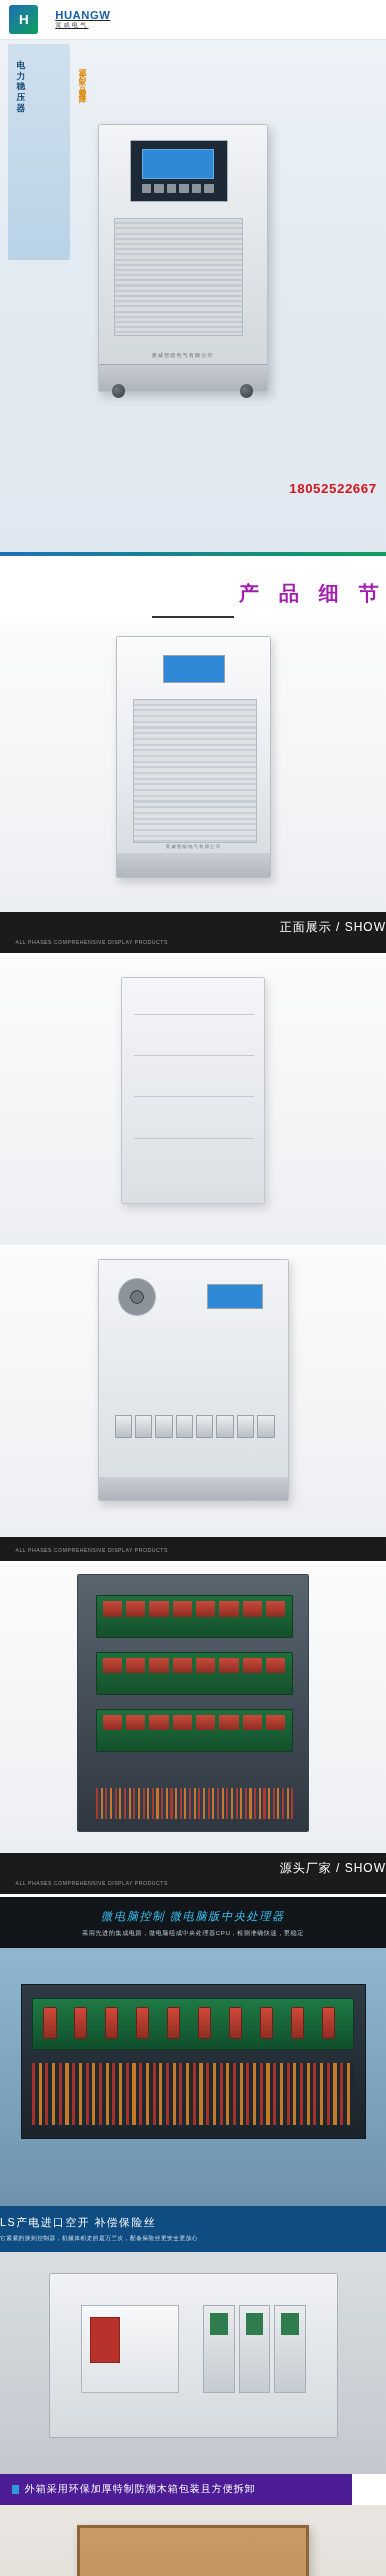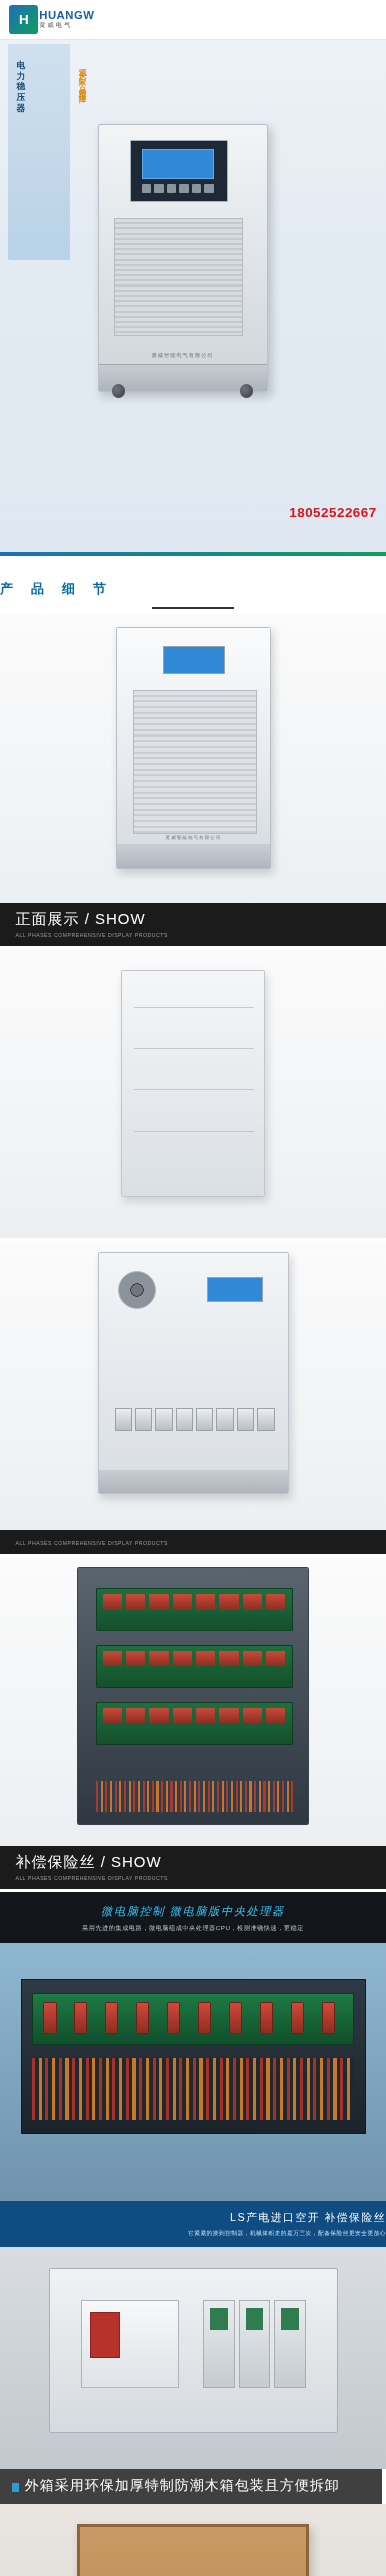--- a/index.html
+++ b/index.html
@@ -24,21 +24,21 @@
     background: #ffffff;
     border-bottom: 0.5px solid #e6e6e6;
     display: flex; align-items: center; padding-left: 9.3px;
   }
   .logo-mark {
     width: 29px; height: 29px; border-radius: 3.1px;
     background: linear-gradient(135deg,#1f6fb8,#0e9f5c);
     display: flex; align-items: center; justify-content: center;
     color: #fff; font-size: 13.4px; font-weight: bold;
   }
-  .logo-text { margin-left: 1px; }
+  .logo-text { margin-left: 17px; text-decoration: underline; }
   .logo-text .en { font-size: 11.3px; font-weight: bold; color: #1a5fa8; letter-spacing: 0.5px;}
   .logo-text .cn { font-size: 6.2px; color: #555; letter-spacing: 2.1px; }
 
   .headline-wrap {
     position: absolute; top: 49px; left: 0; width: 386px; text-align: center;
   }
   .headline {
     font-size: 23px; font-weight: bold; color: #d4161c; letter-spacing: 3.1px;
     text-shadow: 0.5px 0.5px 0 #fff;
   }
@@ -100,46 +100,46 @@
   }
   .cabinet .label {
     position: absolute; left: 50%; transform: translateX(-50%); bottom: 32px;
     font-size: 5.2px; color: #6b7076; letter-spacing: 1px;
   }
   .caster { position: absolute; bottom: -7.2px; width: 13.4px; height: 13.4px; border-radius: 50%;
     background: radial-gradient(circle at 35% 35%,#6e757c,#343a40); }
   .caster.l { left: 13.4px; } .caster.r { right: 13.4px; }
 
   .phone {
-    position: absolute; right: 9.3px; bottom: 36px;
+    position: absolute; right: 9.3px; bottom: 60px;
     font-size: 13.4px; font-weight: bold; color: #d4161c; letter-spacing: 0.5px;
   }
   .banner-bottom {
     position: absolute; bottom: 0; left: 0; width: 386px; height: 4.1px;
     background: linear-gradient(90deg,#1f6fb8,#0e9f5c);
   }
 
   
   .sec-title {
-    text-align: left; padding: 24px 0 5.2px;
-    font-size: 13px; font-weight: bold; color: #0369a1; letter-spacing: 7.2px;
+    text-align: right; padding: 24px 0 5.2px;
+    font-size: 20px; font-weight: bold; color: #a21caf; letter-spacing: 7.2px;
   }
   .sec-title .bar { display:block; width: 82px; height: 1.5px; background:#333; margin: 9.3px auto 0; }
 
   
   .show-block { width: 386px; margin-bottom: 3.1px; }
   .show-photo {
     position: relative; width: 386px; height: 289px;
     background: linear-gradient(180deg,#fbfbfb,#eceff2);
     overflow: hidden;
   }
   .show-caption {
     width: 386px; background: #1b1b1b; color: #fff; padding: 7.2px 0 8.2px 15.5px;
   }
-  .show-caption .cn { font-size: 15px; letter-spacing: 1px; }
+  .show-caption .cn { font-size: 12px; letter-spacing: 1px; text-align: right; }
   .show-caption .en { font-size: 5.2px; color: #9a9a9a; margin-top: 2.6px; letter-spacing: 0.5px; }
 
   
   .tall-cab {
     position: absolute; left: 116px; top: 13.4px; width: 155px; height: 242px;
     background: linear-gradient(180deg,#fafbfc 0%,#e6eaee 60%,#d4d9de 100%);
     border: 1px solid #b7bec5; border-radius: 1.5px;
     box-shadow: 2.6px 4.1px 8.2px rgba(0,0,0,.15);
   }
   .tall-cab .scr { position:absolute; left:46px; top:17.5px; width:62px; height:28px; background:#2f89d6; border:1.5px solid #99a2aa;}
@@ -206,21 +206,21 @@
     position:absolute; top:7.2px; width:13.4px; height:32px; border-radius:1.5px;
     background: linear-gradient(180deg,#d0493a,#8e2d22); border:0.5px solid #6d2018;
   }
   .photo-wide .rack .cableband {
     position:absolute; bottom:13.4px; left:10.3px; right:10.3px; height:62px;
     background: repeating-linear-gradient(90deg,#b7312a 0 3.1px,#1c2930 3.1px 6.7px,#d98324 6.7px 9.8px,#1c2930 9.8px 13.4px);
     opacity:.9;
   }
 
   .band-blue {
-    width: 386px; background: #0f4c81; color: #fff; text-align: right; padding: 10.3px 0 9.3px;
+    width: 386px; background: #0f4c81; color: #fff; text-align: left; padding: 10.3px 0 9.3px;
   }
   .band-blue .t { font-size: 10.8px; letter-spacing: 1.5px; }
   .band-blue .d { font-size: 5.7px; color: #cfe2f2; margin-top: 4.6px; letter-spacing: 0.5px; }
 
   .photo-breaker {
     position: relative; width: 386px; height: 222px;
     background: linear-gradient(180deg,#d9dde1,#c2c8ce); overflow: hidden;
   }
   .photo-breaker .box {
     position:absolute; left:49px; top:20.6px; width:289px; height:165px;
@@ -232,22 +232,22 @@
   }
   .photo-breaker .mcb .sw { position:absolute; left:8.2px; top:11.3px; width:30px; height:46px; background:#b8322c; border:0.5px solid #8e231e;}
   .photo-breaker .grp {
     position:absolute; top:31px; right:31px; width:103px; height:88px; display:flex; gap:4.1px;
   }
   .photo-breaker .grp i { flex:1; background:linear-gradient(180deg,#e9ecef,#c5cbd1); border:0.5px solid #a7aeb5; display:block;}
   .photo-breaker .grp i::after { content:""; display:block; margin:7.2px auto 0; width:60%; height:21.6px; background:#2f7d4f;}
 
   
   .packing-title {
-    width: 382px; background: #404040; color: #fff; padding: 8.2px 0 8.2px 12.4px;
-    font-size: 14px; letter-spacing: 1px;
+    width: 352px; background: #4c1d95; color: #fff; padding: 8.2px 0 8.2px 12.4px;
+    font-size: 10px; letter-spacing: 1px;
   }
   .packing-title .mark { display:inline-block; width:6.2px; height:9.3px; background:#2f9bd6; margin-right:6.2px; vertical-align:-1.5px; }
   .photo-pack {
     position: relative; width: 386px; height: 289px;
     background: linear-gradient(180deg,#e9e6e1,#d6d2cb); overflow: hidden;
   }
   .photo-pack .crate {
     position:absolute; left:77px; top:20.6px; width:232px; height:242px;
     background: linear-gradient(180deg,#c99a64,#ab7f4c);
     border: 3.1px solid #8e6538; box-shadow: 3.1px 4.1px 9.3px rgba(0,0,0,.2);
@@ -391,21 +391,21 @@
               <i></i>
               <i></i>
               <i></i>
               <i></i>
             </div>
           </div>
         <div class="wires"></div>
       </div>
     </div>
     <div class="show-caption">
-      <div class="cn">补偿保险丝 / SHOW</div>
+      <div class="cn">源头厂家 / SHOW</div>
       <div class="en">ALL PHASES COMPREHENSIVE DISPLAY PRODUCTS</div>
     </div>
   </div>
 
   <div class="band-dark">
     <div class="t">微电脑控制 微电脑版中央处理器</div>
     <div class="d">采用先进的集成电路，微电脑组成中央处理器CPU，检测准确快速，更稳定</div>
   </div>
 
   <div class="photo-wide">

